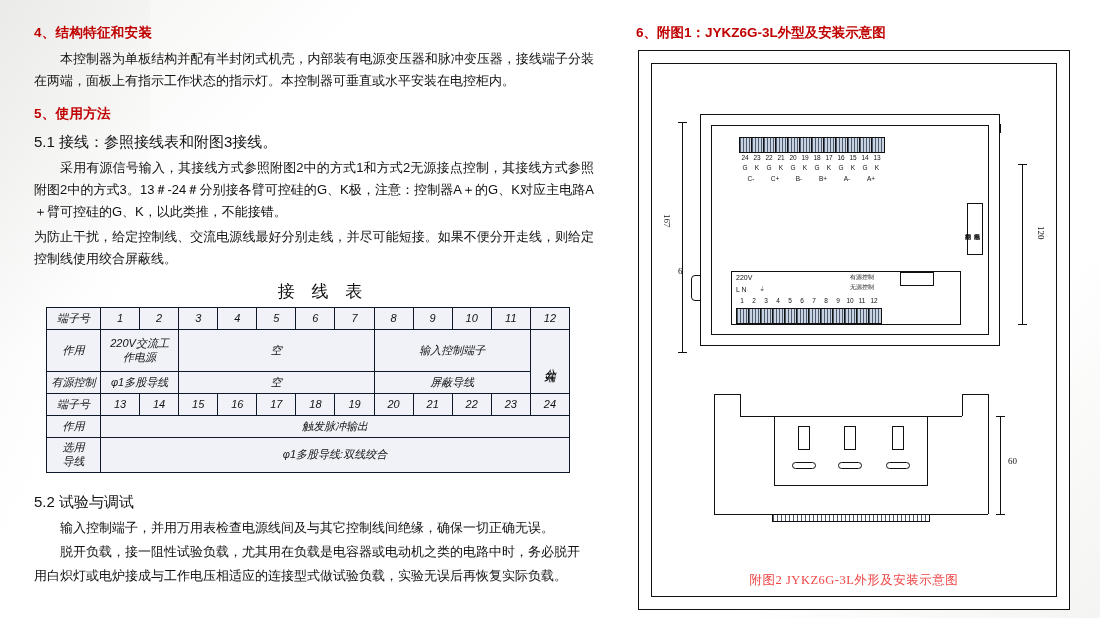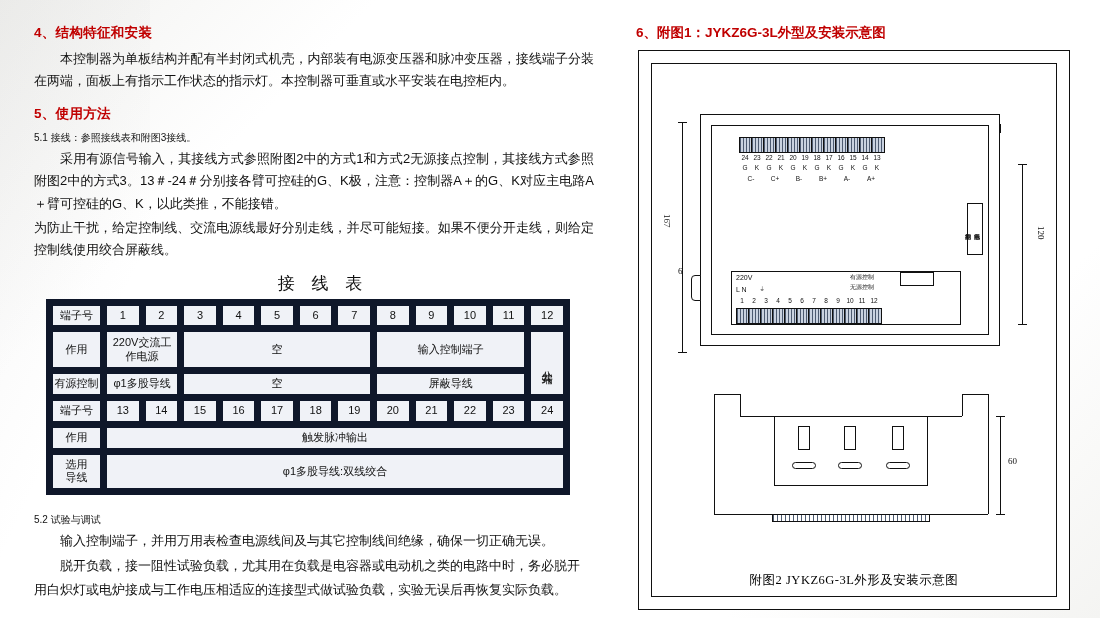--- a/index.html
+++ b/index.html
@@ -37,21 +37,21 @@
   }
   .para {
     font-size: 13px;
     color: #111;
     line-height: 1.72;
     margin: 0 0 2px 0;
     text-align: justify;
   }
   .para.indent { text-indent: 26px; }
   .sub-head {
-    font-size: 10px;
+    font-size: 15px;
     color: #111;
     line-height: 1.72;
     margin: 6px 0 2px 0;
   }
 
   
   .table-title {
     text-align: center;
     font-size: 17px;
     color: #111;
@@ -59,28 +59,29 @@
     margin: 10px 0 4px 18px;
   }
   table.wiring {
     border-collapse: collapse;
     width: 524px;
     margin-left: 12px;
     background: #f0f2f7;
     table-layout: fixed;
   }
   table.wiring td {
-    border: 7px solid #0f172a;
+    border: 1px solid #0f172a;
     font-size: 11px;
     color: #111;
     text-align: center;
     vertical-align: middle;
     padding: 3px 1px;
     line-height: 1.25;
     height: 22px;
+    font-style: italic;
   }
   table.wiring td.lbl { width: 54px; }
   table.wiring td.tall { height: 42px; }
   table.wiring td.vert {
     writing-mode: vertical-rl;
     text-orientation: upright;
     letter-spacing: 1px;
     line-height: 1.1;
     padding: 2px 0;
   }
@@ -106,21 +107,21 @@
   .fig-inner {
     position: absolute;
     left: 12px; top: 12px; right: 12px; bottom: 12px;
     border: 1px solid #111;
   }
   .fig-caption {
     position: absolute;
     left: 0; right: 0; bottom: 20px;
     text-align: center;
     font-size: 12.5px;
-    color: #000000;
+    color: #ef4444;
     font-family: "Liberation Serif", serif;
     letter-spacing: 0.5px;
   }
 
   
   .dev-outer {
     position: absolute;
     left: 48px; top: 50px;
     width: 300px; height: 232px;
     border: 1.5px solid #111;

